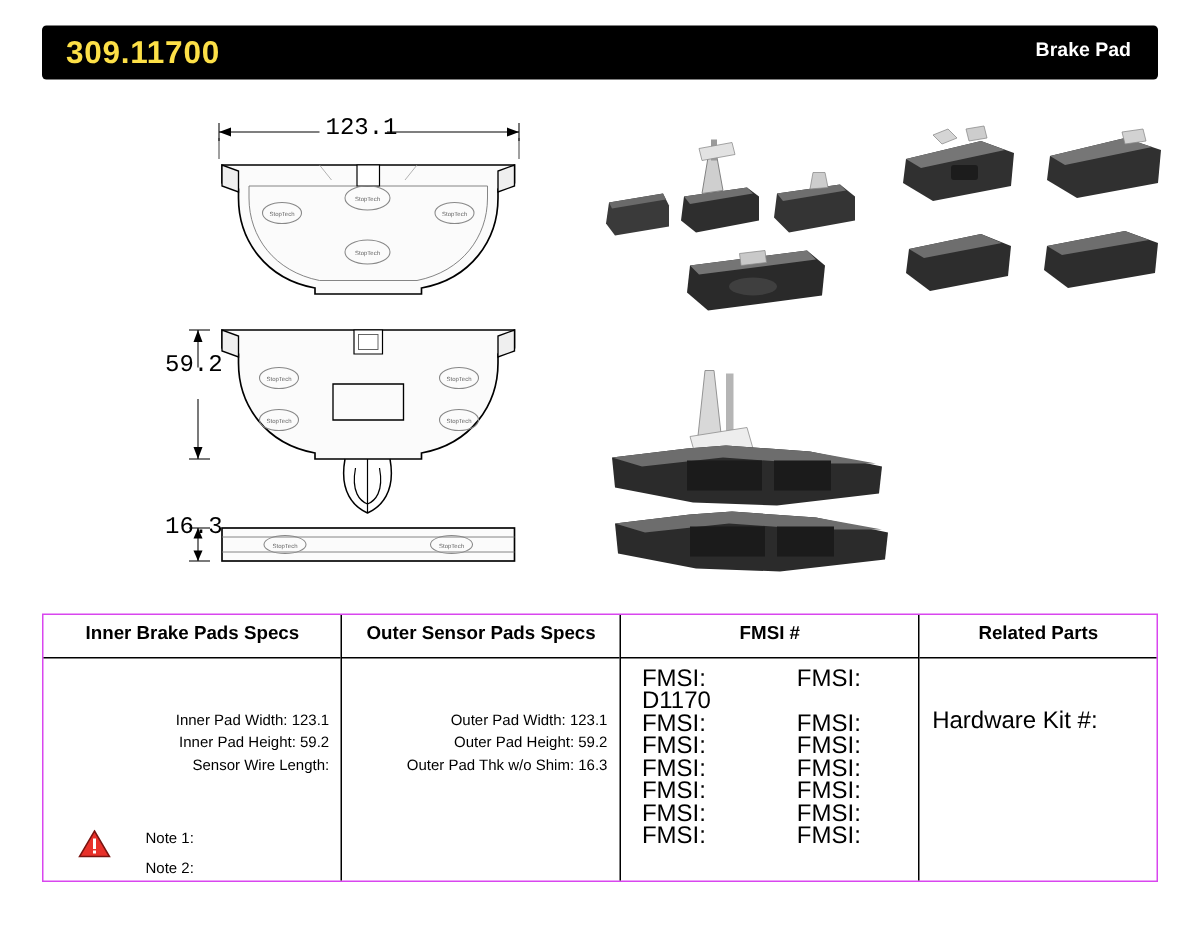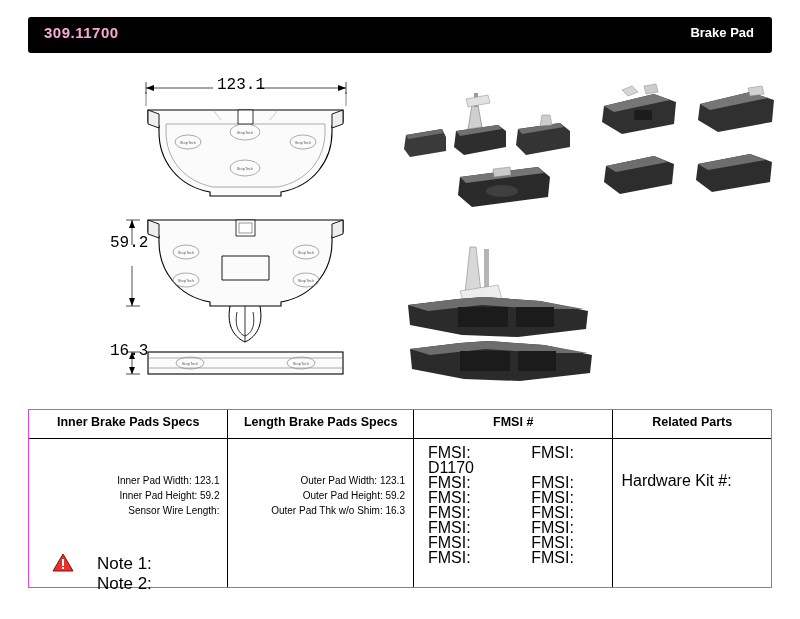--- a/index.html
+++ b/index.html
@@ -26,22 +26,22 @@
     top: 17px;
     width: 744px;
     height: 36px;
     background: #000000;
     border-radius: 3px;
   }
   .header-part {
     position: absolute;
     left: 16px;
     top: 7px;
-    color: #f9a8d4;
-    font-size: 15px;
+    color: #fde047;
+    font-size: 21px;
     font-weight: bold;
     letter-spacing: 0.5px;
   }
   .header-title {
     position: absolute;
     right: 18px;
     top: 8px;
     color: #ffffff;
     font-size: 13px;
     font-weight: bold;
@@ -138,21 +138,21 @@
   }
   .note-row {
     position: relative;
     height: 20px;
     font-size: 11px;
   }
   .note-label {
     position: absolute;
     left: 45px;
     top: 1px;
-    font-size: 17px;
+    font-size: 10px;
   }
   .warn-icon {
     position: absolute;
     left: 0px;
     top: 0px;
     width: 22px;
     height: 19px;
   }
 
   
@@ -376,21 +376,21 @@
     <div class="col col-inner">
       <div class="col-head">Inner Brake Pads Specs</div>
       <div class="col-body">
         <div class="spec-row">Inner Pad Width: 123.1</div>
         <div class="spec-row">Inner Pad Height: 59.2</div>
         <div class="spec-row">Sensor Wire Length:</div>
       </div>
     </div>
 
     <div class="col col-outer">
-      <div class="col-head">Length Brake Pads Specs</div>
+      <div class="col-head">Outer Sensor Pads Specs</div>
       <div class="col-body">
         <div class="spec-row">Outer Pad Width: 123.1</div>
         <div class="spec-row">Outer Pad Height: 59.2</div>
         <div class="spec-row">Outer Pad Thk w/o Shim: 16.3</div>
       </div>
     </div>
 
     <div class="col col-fmsi">
       <div class="col-head">FMSI #</div>
       <div class="fmsi-body">

